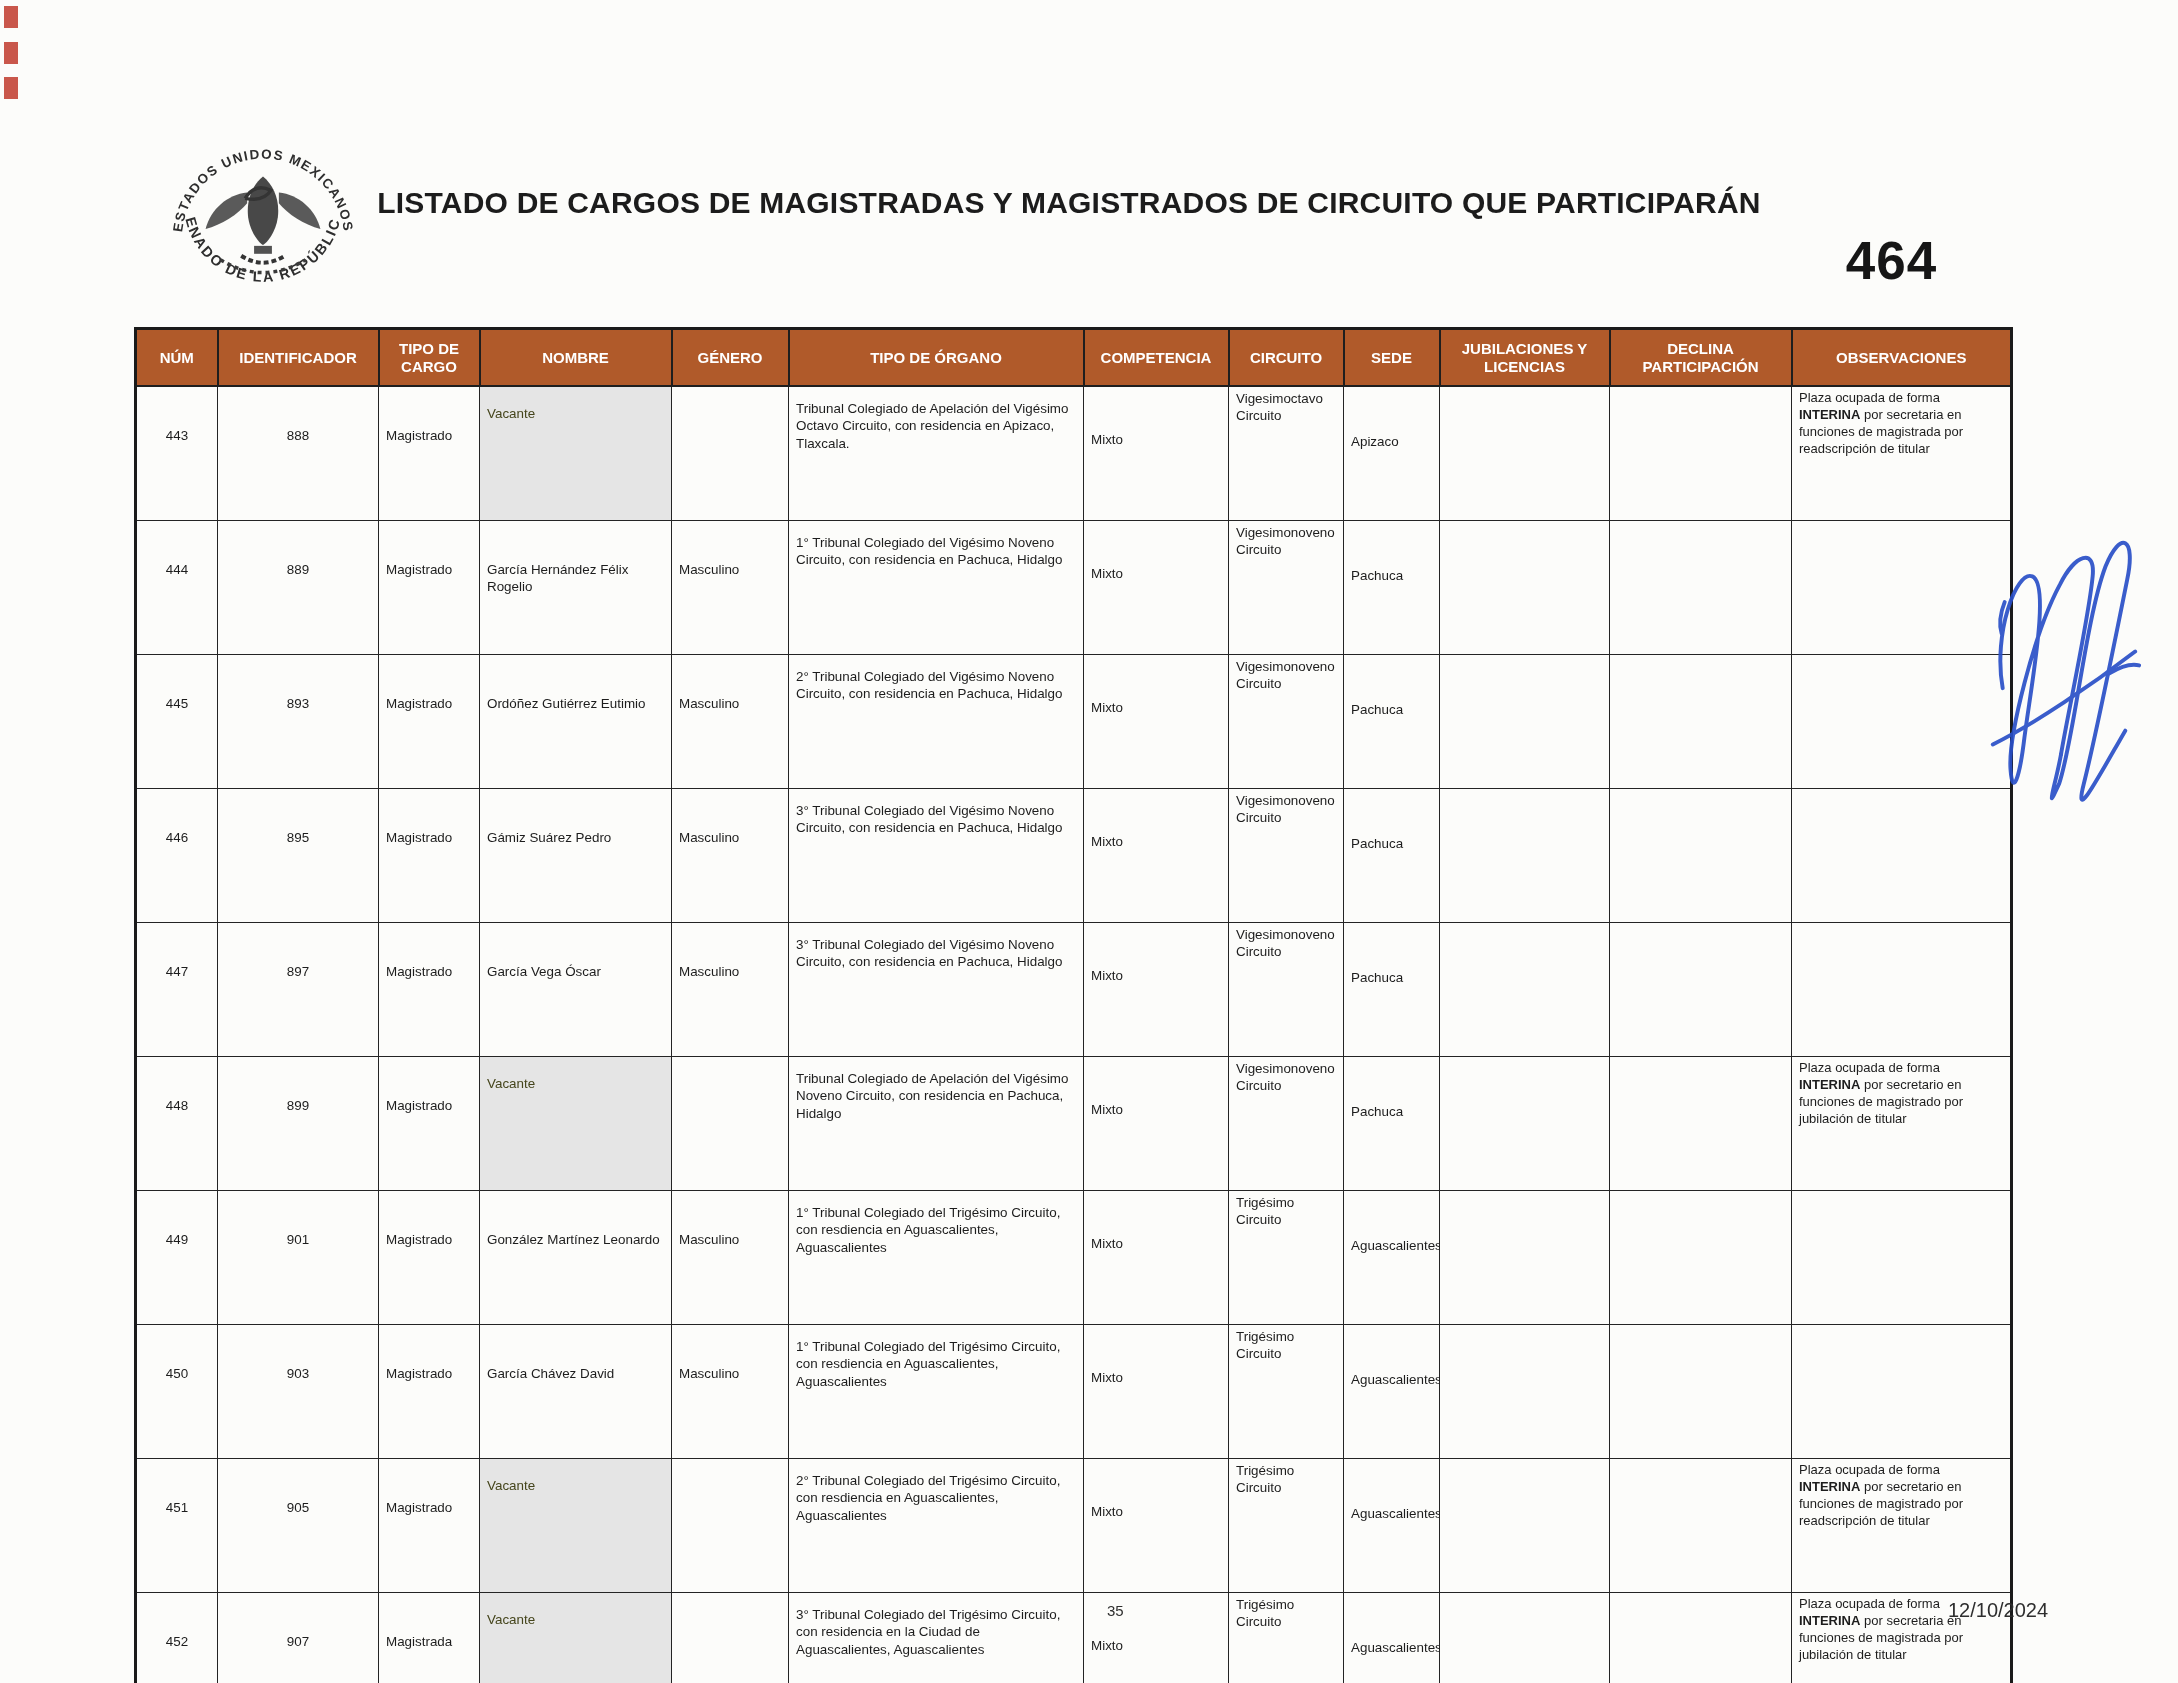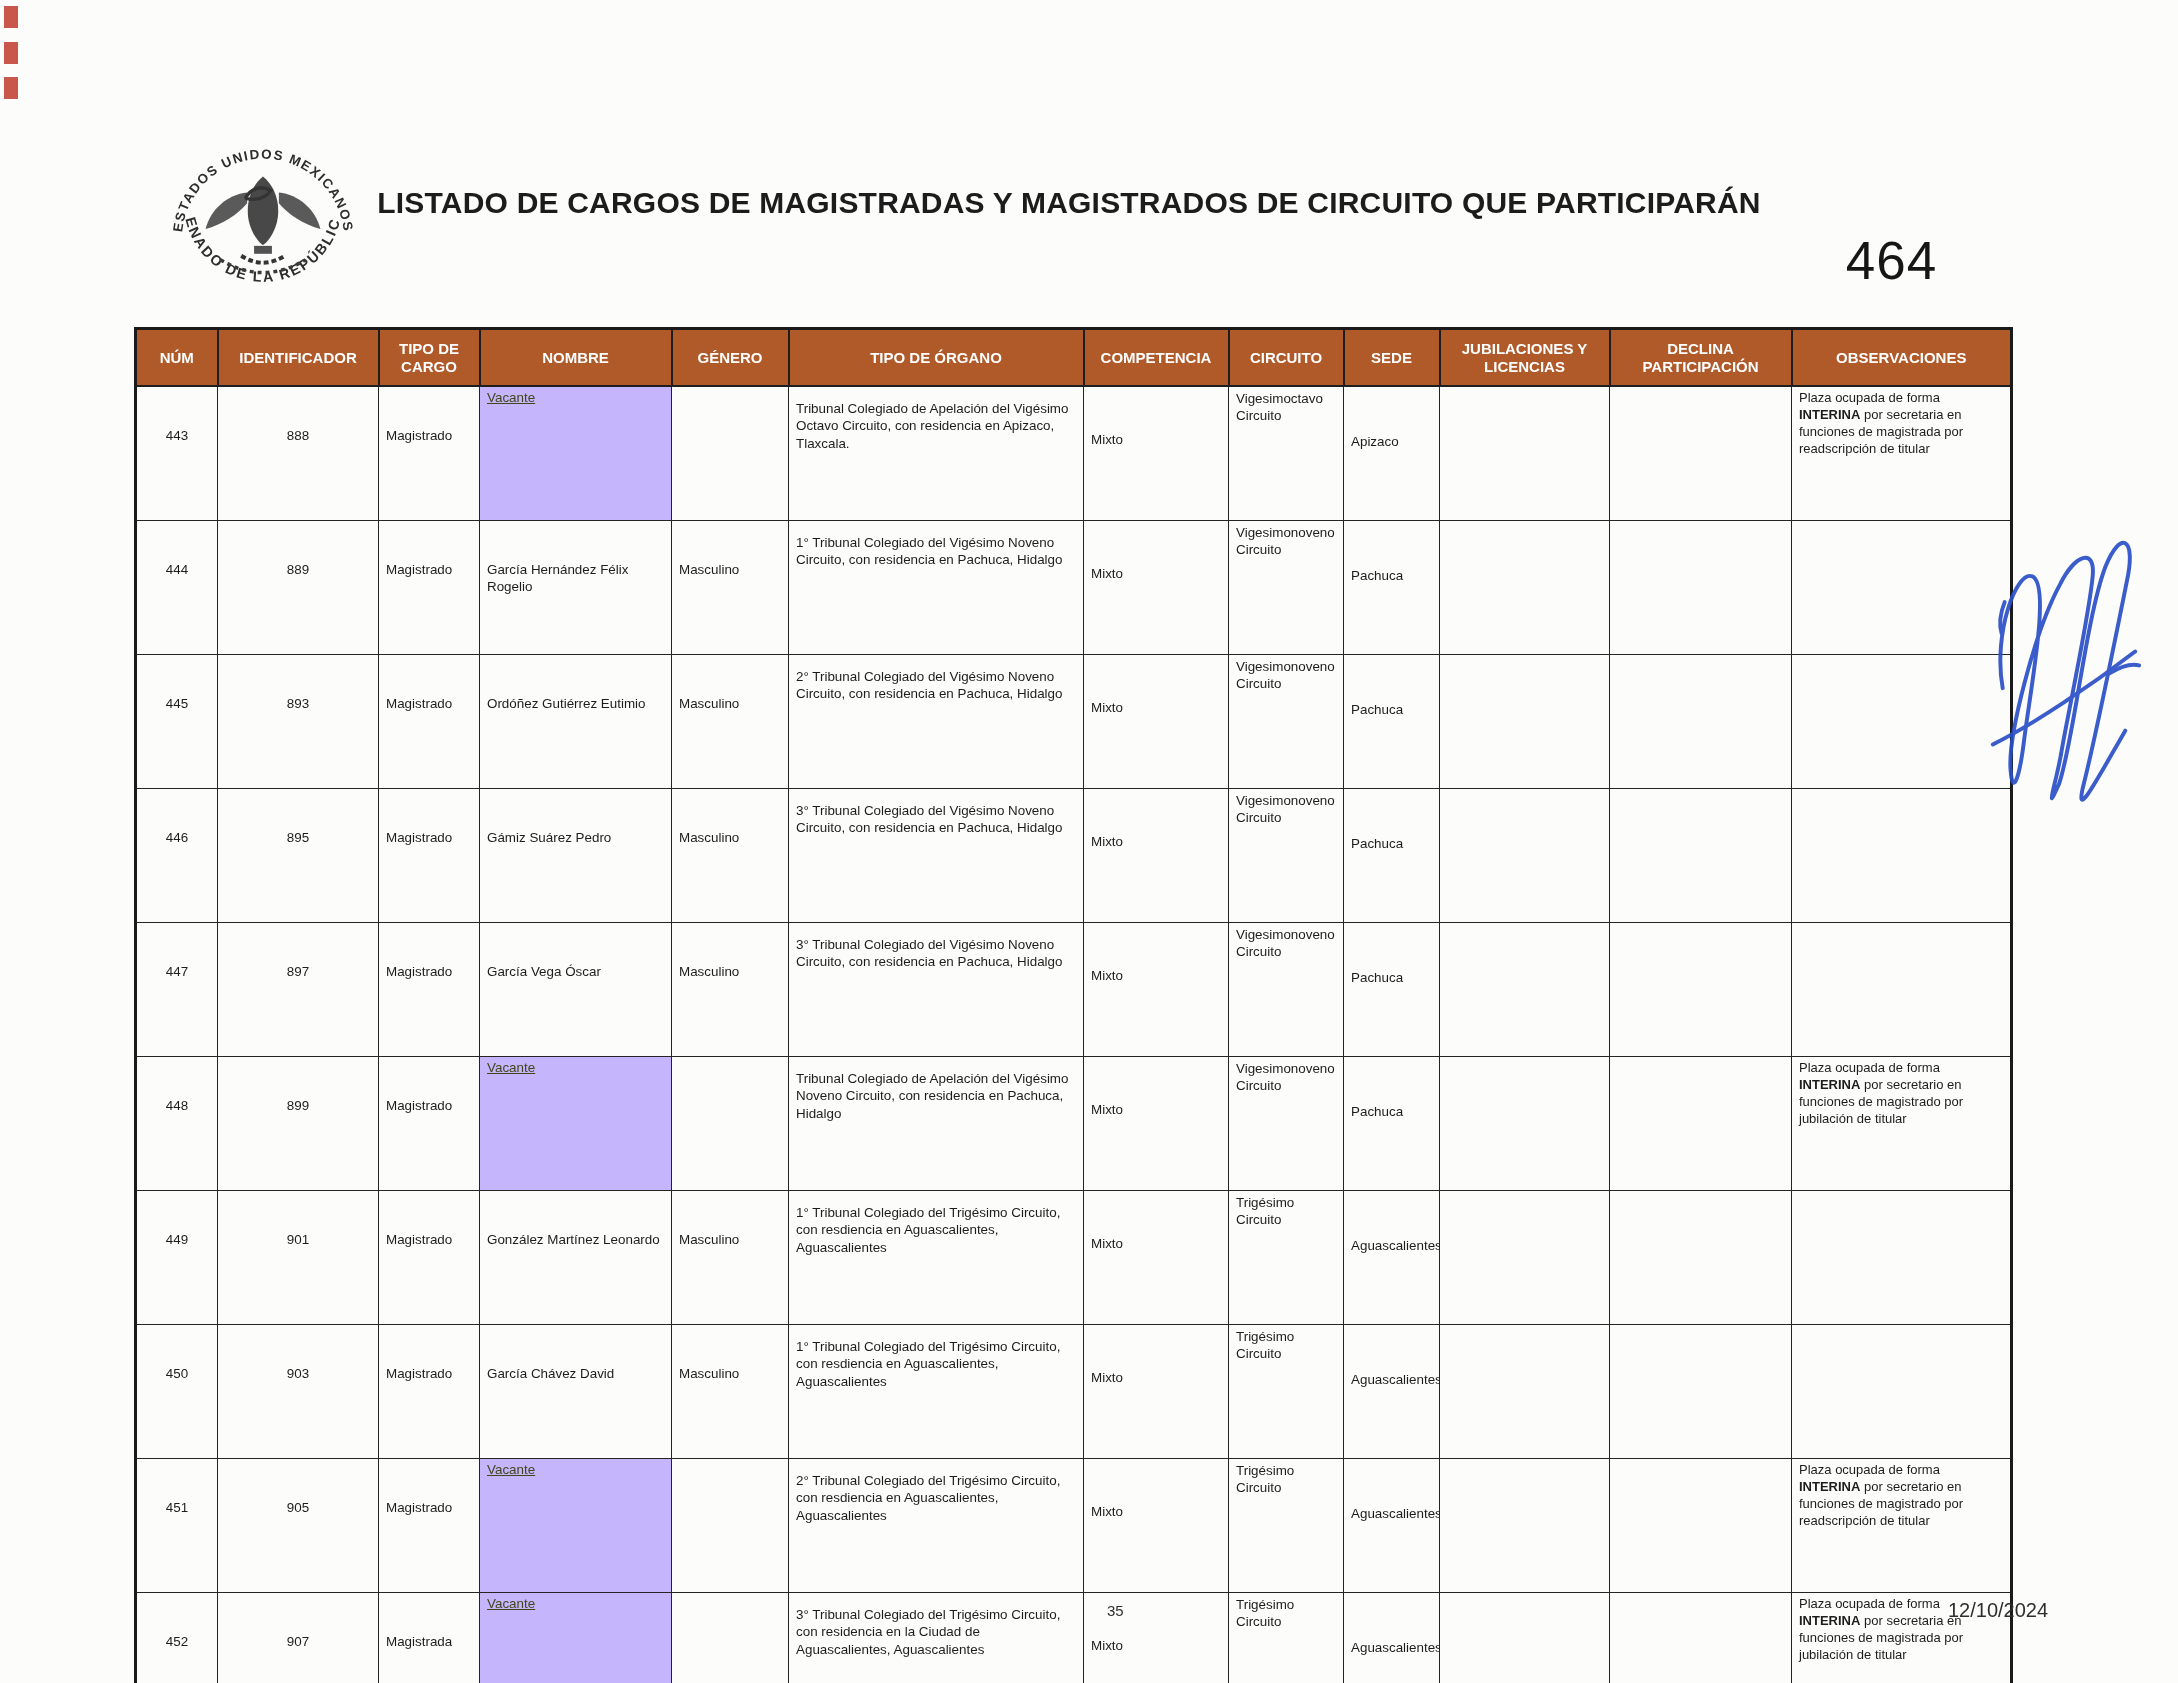--- a/index.html
+++ b/index.html
@@ -18,21 +18,21 @@
   .title-block {
     position:absolute; left:297px; top:186px; width:1544px; text-align:center;
     font-weight:bold; color:#1c1c1c;
   }
   .title-line1 { font-size:30px; letter-spacing:0.2px; }
   .title-line2 { font-size:30px; margin-top:10px; }
 
   
   .folio-stamp {
     position:absolute; left:1822px; top:230px; width:139px; text-align:center;
-    font-size:53px; font-weight:400; color:#161616; letter-spacing:1px;
+    font-size:53px; font-weight:700; color:#161616; letter-spacing:1px;
   }
 
   
   table.doc-table {
     position:absolute; left:134px; top:327px; width:1876px;
     border-collapse:collapse; table-layout:fixed;
     border:3px solid #1a1a1a;
   }
   .doc-table th {
     background:#b05a2a; color:#ffffff; font-size:15px; font-weight:bold;
@@ -40,21 +40,21 @@
     padding:2px 6px; line-height:1.15;
   }
   .doc-table td {
     border:1.6px solid #242424; height:84px; vertical-align:top;
     font-size:13.4px; line-height:1.3; padding:3px 7px; color:#1d1d1d;
     overflow:hidden;
   }
   td.c-num, td.c-id { text-align:center; padding-top:40px; }
   td.c-cargo  { padding-top:40px; }
   td.c-nombre { padding-top:40px; }
-  td.c-nombre.vacante { background:#c4b5fd; padding-top:2px; color:#45451c;text-decoration:underline; }
+  td.c-nombre.vacante { background:#e5e5e5; padding-top:18px; color:#45451c; }
   td.c-genero { padding-top:40px; }
   td.c-organo { padding-top:13px; }
   td.c-comp   { padding-top:44px; }
   td.c-circ   { padding-top:3px; }
   td.c-sede   { padding-top:46px; }
   td.c-obs    { padding-top:3px; font-size:13px; }
   td.c-obs b  { font-weight:bold; }
 
   
   .footer-page-number { position:absolute; left:1107px; top:1602px; font-size:15px; color:#2e2e2e; }

